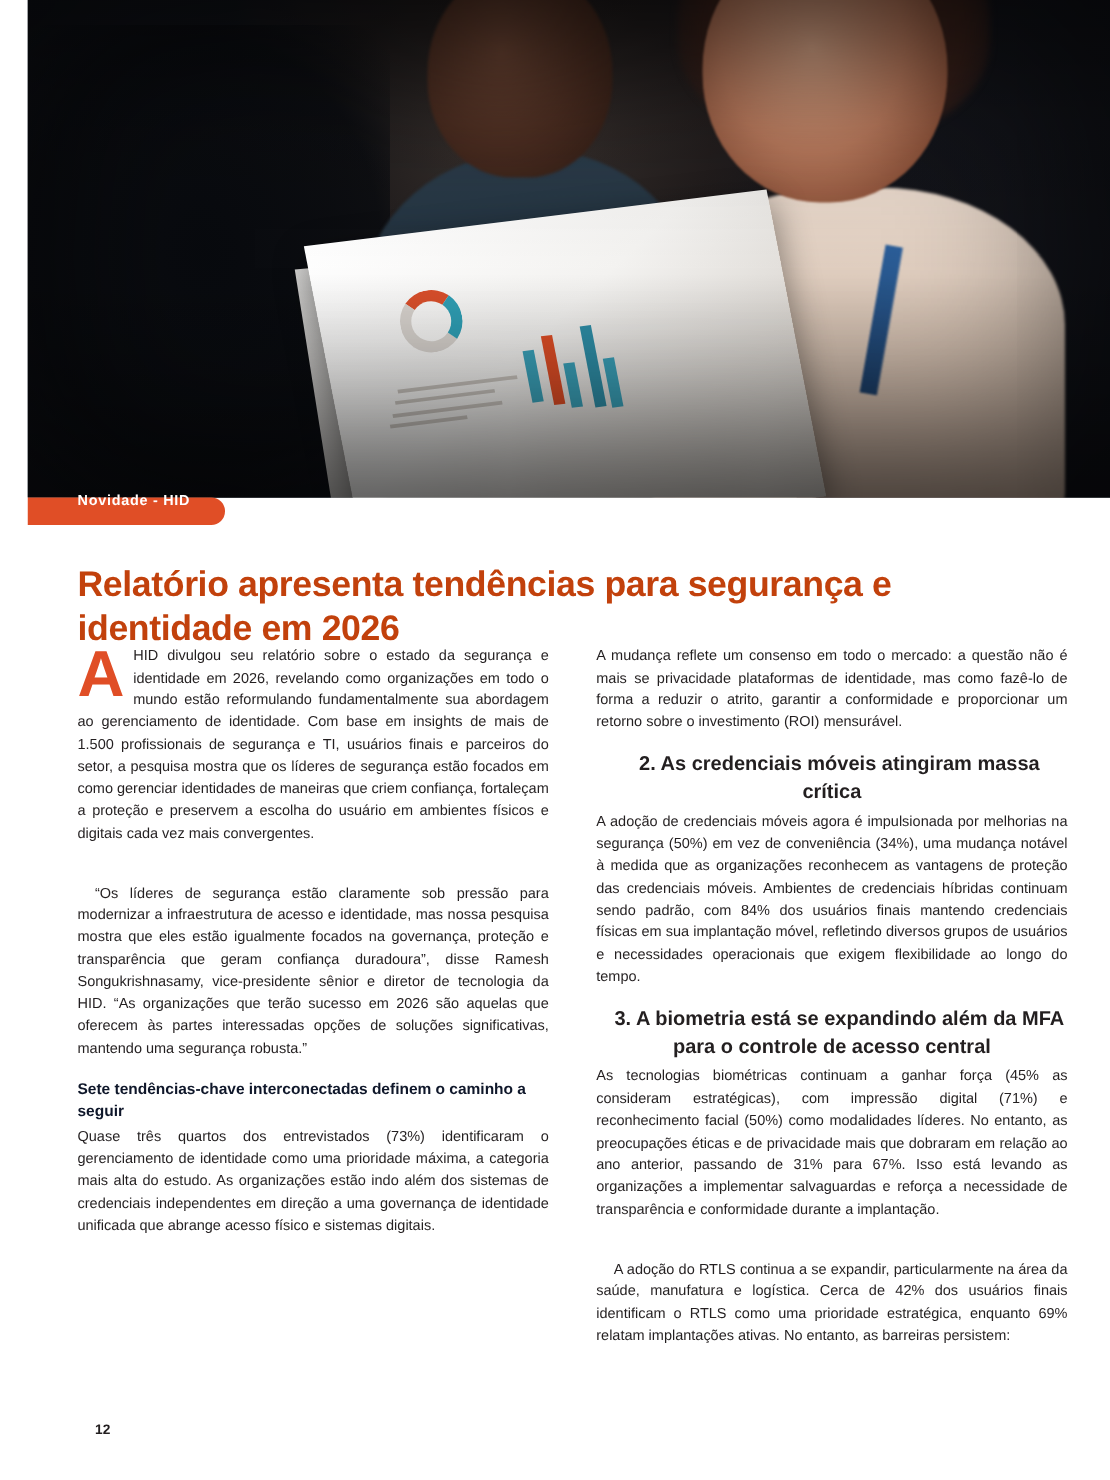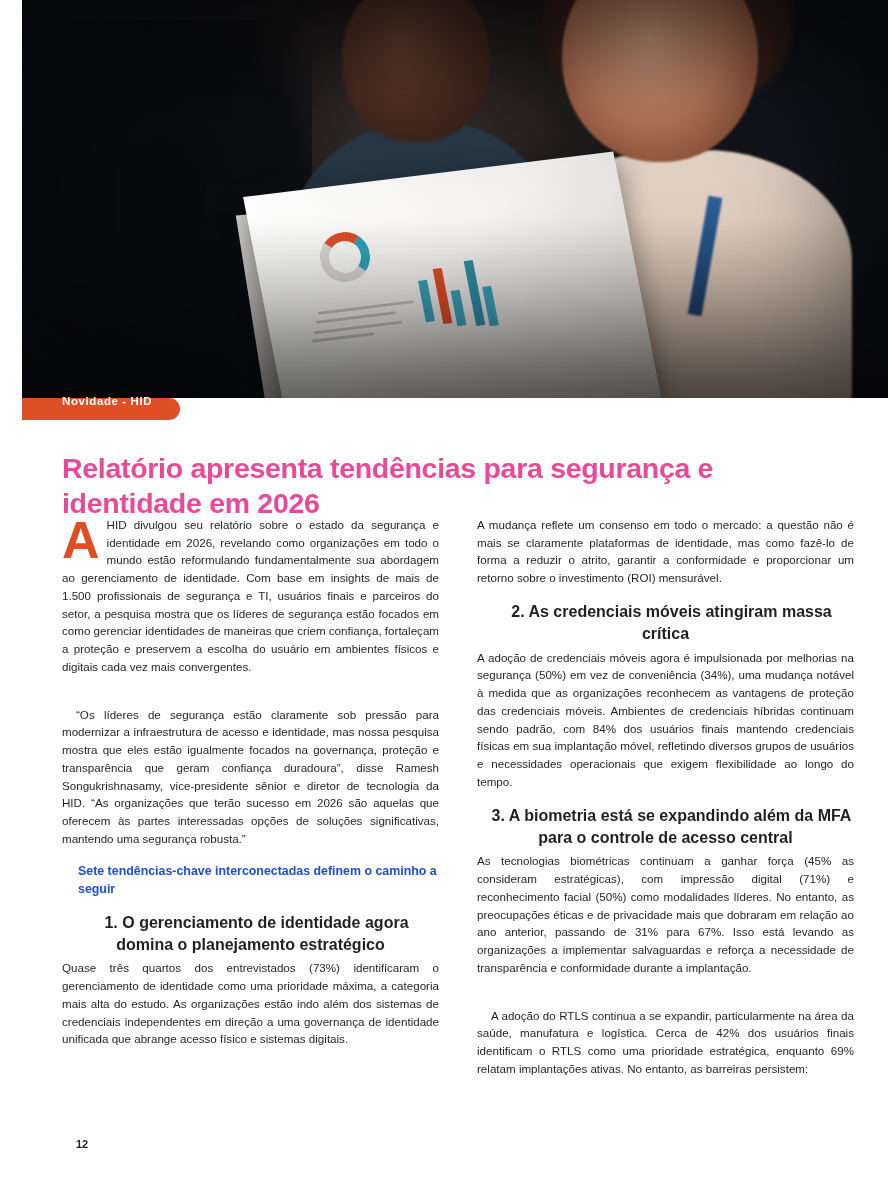--- a/index.html
+++ b/index.html
@@ -167,21 +167,21 @@
 
   
   .headline {
     position: absolute;
     left: 62px; top: 432px;
     width: 790px;
     font-size: 28.5px;
     line-height: 1.22;
     font-weight: bold;
     letter-spacing: -0.3px;
-    color: #ec4899;
+    color: #c2410c;
   }
 
   
   .cols {
     position: absolute;
     left: 62px; top: 516px;
     width: 792px;
     display: flex;
     gap: 38px;
   }
@@ -206,23 +206,23 @@
     font-size: 52px;
     line-height: 40px;
     font-weight: bold;
     color: #e04e26;
     margin: 4px 7px 0 0;
     font-family: "Liberation Sans", sans-serif;
   }
   .subhead-orange {
     font-size: 12.4px;
     font-weight: bold;
-    color: #1d4ed8;
+    color: #0f172a;
     line-height: 1.38;
-    margin: 16px 0 3px 16px;
+    margin: 16px 0 3px 0;
   }
   .subhead-black {
     font-size: 16px;
     font-weight: bold;
     color: #231f20;
     line-height: 1.4;
     margin: 14px 0 3px 0;
     text-indent: 12px;
     text-align: center;
   }
@@ -276,26 +276,25 @@
   <h1 class="headline">Relatório apresenta tendências para segurança e identidade em 2026</h1>
 
   <div class="cols">
 
     <div class="col">
       <p class="dropcap-para">
         <span class="dropcap">A</span><span>HID divulgou seu relatório sobre o estado da segurança e identidade em 2026, revelando como organizações em todo o mundo estão reformulando fundamentalmente sua abordagem ao gerenciamento de identidade. Com base em insights de mais de 1.500 profissionais de segurança e TI, usuários finais e parceiros do setor, a pesquisa mostra que os líderes de segurança estão focados em como gerenciar identidades de maneiras que criem confiança, fortaleçam a proteção e preservem a escolha do usuário em ambientes físicos e digitais cada vez mais convergentes.</span>
       </p>
       <p>“Os líderes de segurança estão claramente sob pressão para modernizar a infraestrutura de acesso e identidade, mas nossa pesquisa mostra que eles estão igualmente focados na governança, proteção e transparência que geram confiança duradoura”, disse Ramesh Songukrishnasamy, vice-presidente sênior e diretor de tecnologia da HID. “As organizações que terão sucesso em 2026 são aquelas que oferecem às partes interessadas opções de soluções significativas, mantendo uma segurança robusta.”</p>
       <div class="subhead-orange">Sete tendências-chave interconectadas definem o caminho a seguir</div>
-      <div class="subhead-black">1. O gerenciamento de identidade agora domina o planejamento estratégico</div>
       <p>Quase três quartos dos entrevistados (73%) identificaram o gerenciamento de identidade como uma prioridade máxima, a categoria mais alta do estudo. As organizações estão indo além dos sistemas de credenciais independentes em direção a uma governança de identidade unificada que abrange acesso físico e sistemas digitais.</p>
     </div>
 
     <div class="col">
-      <p>A mudança reflete um consenso em todo o mercado: a questão não é mais se claramente plataformas de identidade, mas como fazê-lo de forma a reduzir o atrito, garantir a conformidade e proporcionar um retorno sobre o investimento (ROI) mensurável.</p>
+      <p>A mudança reflete um consenso em todo o mercado: a questão não é mais se privacidade plataformas de identidade, mas como fazê-lo de forma a reduzir o atrito, garantir a conformidade e proporcionar um retorno sobre o investimento (ROI) mensurável.</p>
       <div class="subhead-black">2. As credenciais móveis atingiram massa crítica</div>
       <p>A adoção de credenciais móveis agora é impulsionada por melhorias na segurança (50%) em vez de conveniência (34%), uma mudança notável à medida que as organizações reconhecem as vantagens de proteção das credenciais móveis. Ambientes de credenciais híbridas continuam sendo padrão, com 84% dos usuários finais mantendo credenciais físicas em sua implantação móvel, refletindo diversos grupos de usuários e necessidades operacionais que exigem flexibilidade ao longo do tempo.</p>
       <div class="subhead-black">3. A biometria está se expandindo além da MFA para o controle de acesso central</div>
       <p>As tecnologias biométricas continuam a ganhar força (45% as consideram estratégicas), com impressão digital (71%) e reconhecimento facial (50%) como modalidades líderes. No entanto, as preocupações éticas e de privacidade mais que dobraram em relação ao ano anterior, passando de 31% para 67%. Isso está levando as organizações a implementar salvaguardas e reforça a necessidade de transparência e conformidade durante a implantação.</p>
       <p>A adoção do RTLS continua a se expandir, particularmente na área da saúde, manufatura e logística. Cerca de 42% dos usuários finais identificam o RTLS como uma prioridade estratégica, enquanto 69% relatam implantações ativas. No entanto, as barreiras persistem:</p>
     </div>
 
   </div>
 
   <div class="folio">12</div>

